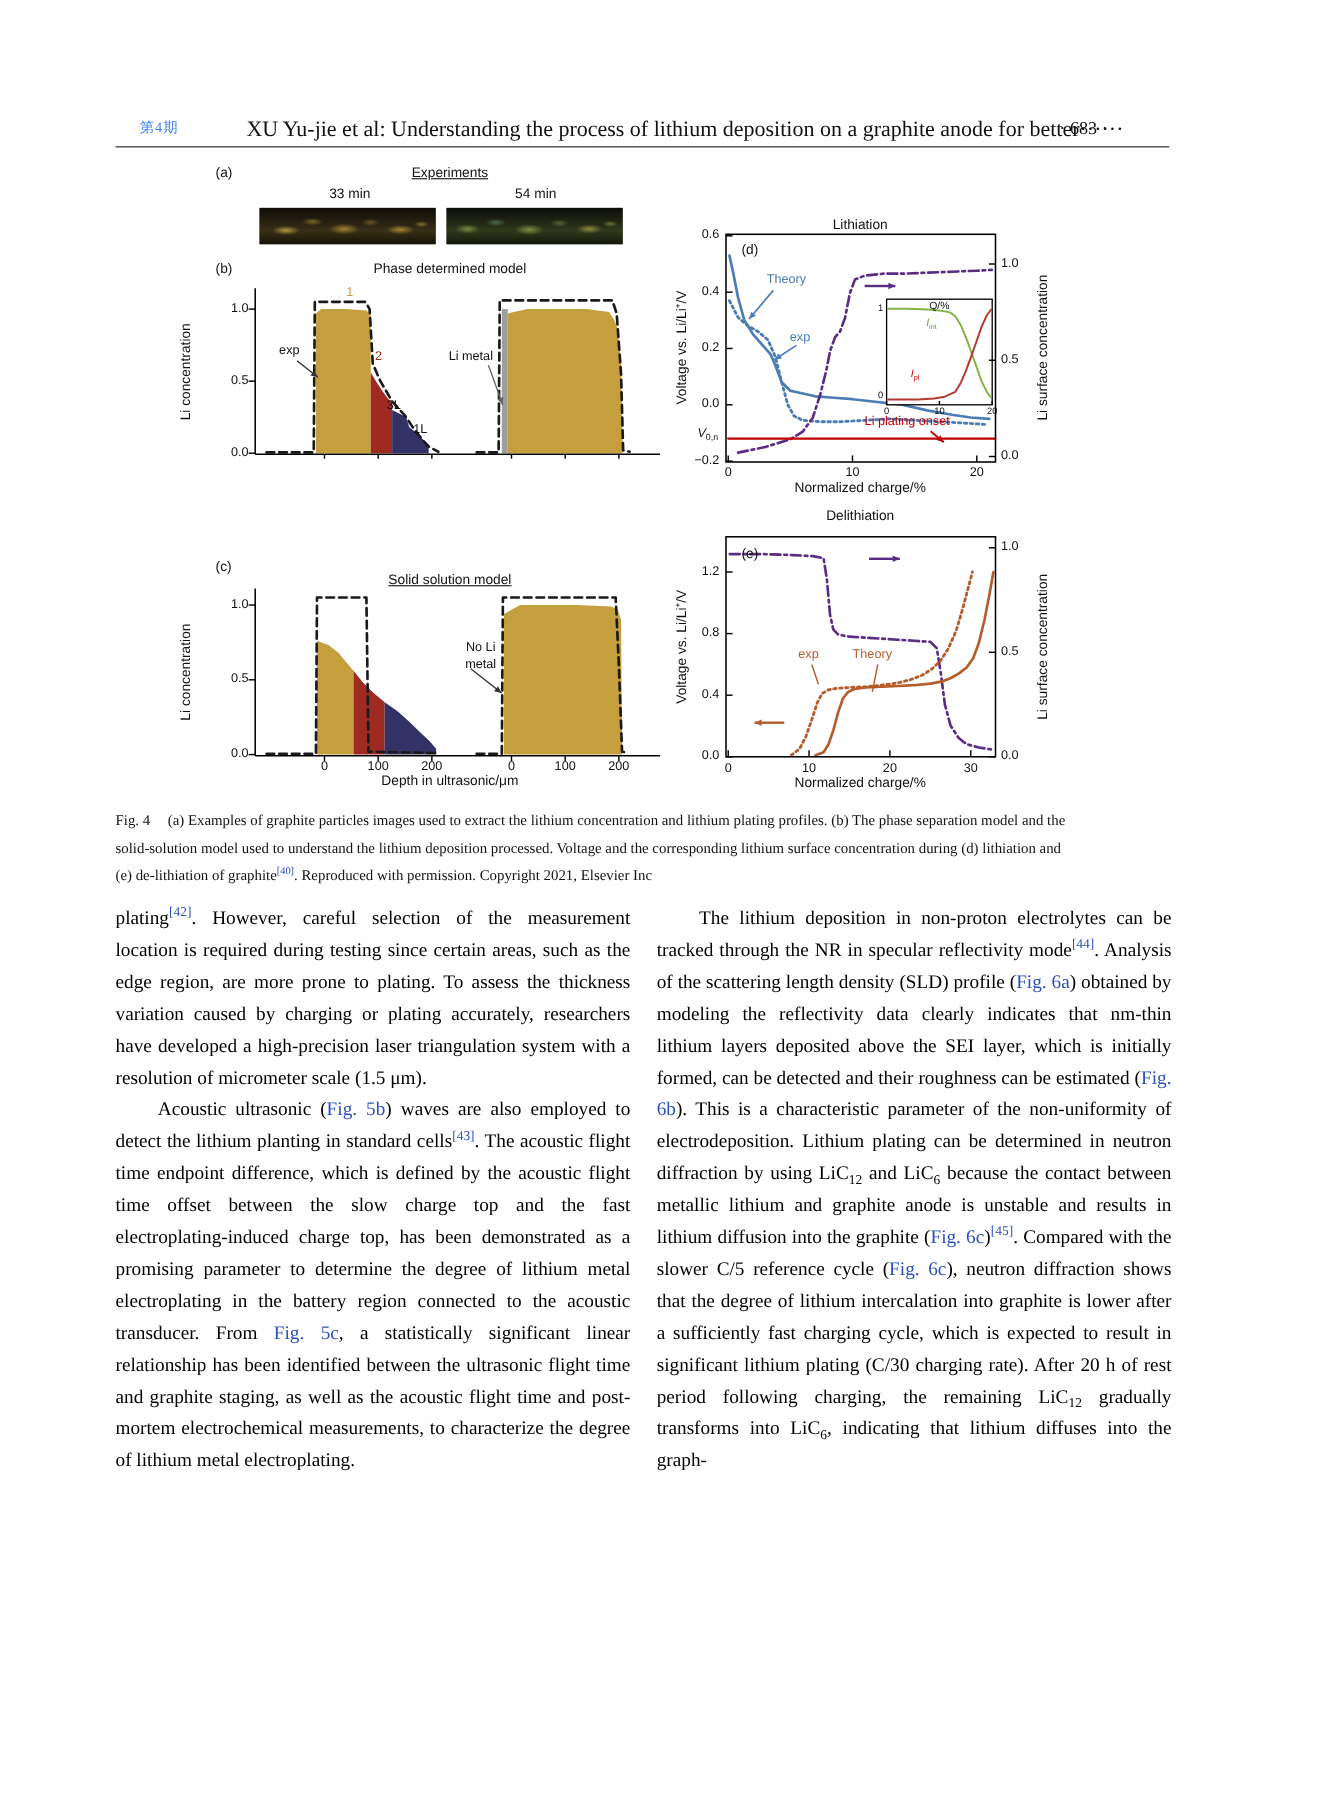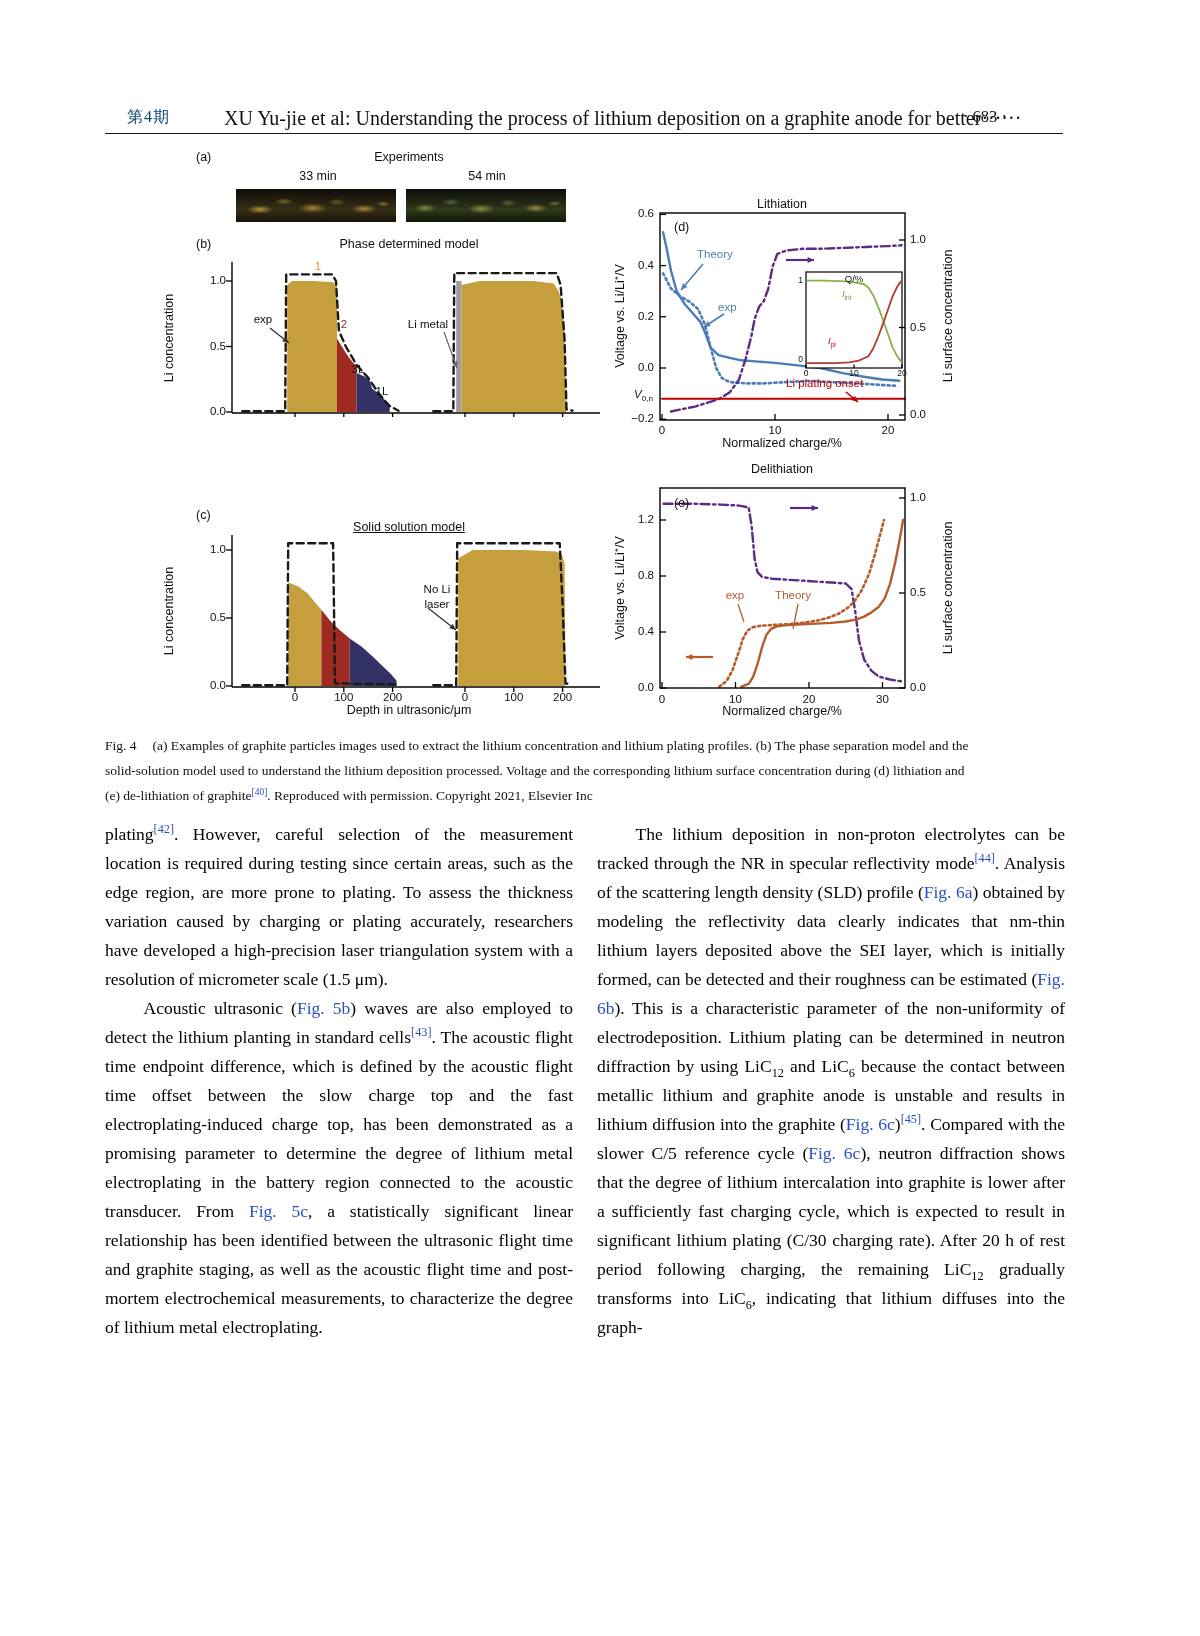--- a/index.html
+++ b/index.html
@@ -2,21 +2,21 @@
 <html><head>
 <meta charset="utf-8">
 <title>Paper page 683</title>
 <style>
   *{margin:0;padding:0;box-sizing:border-box}
   html,body{background:#ffffff}
   body{font-family:"Liberation Serif",serif}
   .page{position:relative;width:1200px;height:1636px;background:#fff;overflow:hidden;margin:0 auto}
 
   
-  .issue{position:absolute;left:127px;top:107px;font-size:16px;color:#0c4a6e;letter-spacing:1px}
+  .issue{position:absolute;left:127px;top:107px;font-size:13px;color:#3b82f6;letter-spacing:1px}
   .running-title{position:absolute;left:224px;top:107px;font-size:20px;color:#111}
   .pageno{position:absolute;left:963px;top:107px;font-size:16.5px;color:#111}
   .header-rule{position:absolute;left:105px;top:133px;width:958px;border-top:1.5px solid #1a1a1a}
 
   
   .fig-wrap{position:absolute;left:0;top:0;width:1200px;height:780px}
   #fig-svg{position:absolute;left:0;top:0}
   #fig-labels{position:absolute;left:0;top:0;width:1200px;height:780px;pointer-events:none}
   .flabel{position:absolute;font-family:"Liberation Sans",sans-serif;color:#111;white-space:nowrap;line-height:1.15}
   .f12{font-size:12.5px}
@@ -211,37 +211,37 @@
         <div class="flabel tickf" style="left: 654px; top: 632px; transform: translate(-100%, -50%);">0.4</div>
         <div class="flabel tickf" style="left: 654px; top: 688px; transform: translate(-100%, -50%);">0.0</div>
         <div class="flabel tickf" style="left: 910px; top: 498px; transform: translate(0px, -50%);">1.0</div>
         <div class="flabel tickf" style="left: 910px; top: 593px; transform: translate(0px, -50%);">0.5</div>
         <div class="flabel tickf" style="left: 910px; top: 688px; transform: translate(0px, -50%);">0.0</div>
         <div class="flabel tickf" style="left: 662px; top: 693px; transform: translate(-50%, 0px);">0</div>
         <div class="flabel tickf" style="left: 735.5px; top: 693px; transform: translate(-50%, 0px);">10</div>
         <div class="flabel tickf" style="left: 809px; top: 693px; transform: translate(-50%, 0px);">20</div>
         <div class="flabel tickf" style="left: 882.5px; top: 693px; transform: translate(-50%, 0px);">30</div>
         <div class="flabel f12" style="left: 196px; top: 150px;">(a)</div>
-        <div class="flabel f12" style="left: 409px; top: 150px; transform: translate(-50%, 0px);">Experiments</div>
+        <div class="flabel f12" style="left: 409px; top: 150px; transform: translate(-50%, 0px); text-decoration: underline;">Experiments</div>
         <div class="flabel f12" style="left: 318px; top: 169px; transform: translate(-50%, 0px);">33 min</div>
         <div class="flabel f12" style="left: 487px; top: 169px; transform: translate(-50%, 0px);">54 min</div>
         <div class="flabel f12" style="left: 196px; top: 237px;">(b)</div>
         <div class="flabel f12" style="left: 409px; top: 237px; transform: translate(-50%, 0px);">Phase determined model</div>
         <div class="flabel f12" style="left: 169px; top: 338px; transform: translate(-50%, -50%) rotate(-90deg);">Li concentration</div>
         <div class="flabel f11" style="left: 263px; top: 313px; transform: translate(-50%, 0px);">exp</div>
         <div class="flabel f11 orange" style="left: 318px; top: 260px; transform: translate(-50%, 0px);">1</div>
         <div class="flabel f11 red2" style="left: 344px; top: 318px; transform: translate(-50%, 0px);">2</div>
         <div class="flabel f11" style="left: 358px; top: 363px; transform: translate(-50%, 0px);">3L</div>
         <div class="flabel f11" style="left: 382px; top: 385px; transform: translate(-50%, 0px);">1L</div>
         <div class="flabel f11" style="left: 428px; top: 318px; transform: translate(-50%, 0px);">Li metal</div>
         <div class="flabel f12" style="left: 196px; top: 508px;">(c)</div>
         <div class="flabel f12" style="left: 409px; top: 520px; transform: translate(-50%, 0px); text-decoration: underline;">Solid solution model</div>
         <div class="flabel f12" style="left: 169px; top: 611px; transform: translate(-50%, -50%) rotate(-90deg);">Li concentration</div>
         <div class="flabel f11 pre" style="left: 437px; top: 582px; transform: translate(-50%, 0px);">No Li
-laser</div>
+metal</div>
         <div class="flabel f12" style="left: 409px; top: 703px; transform: translate(-50%, 0px);">Depth in ultrasonic/μm</div>
         <div class="flabel f12" style="left: 782px; top: 197px; transform: translate(-50%, 0px);">Lithiation</div>
         <div class="flabel f12" style="left: 674px; top: 220px;">(d)</div>
         <div class="flabel f12" style="left: 620px; top: 316px; transform: translate(-50%, -50%) rotate(-90deg);">Voltage vs. Li/Li⁺/V</div>
         <div class="flabel f12" style="left: 948px; top: 316px; transform: translate(-50%, -50%) rotate(-90deg);">Li surface concentration</div>
         <div class="flabel f12" style="left: 782px; top: 436px; transform: translate(-50%, 0px);">Normalized charge/%</div>
         <div class="flabel f11 blue" style="left: 697px; top: 248px;">Theory</div>
         <div class="flabel f11 blue" style="left: 718px; top: 301px;">exp</div>
         <div class="flabel f11 redt" style="left: 786px; top: 377px;">Li plating onset</div>
         <div class="flabel f11" style="left: 634px; top: 388px;"><span class="it">V</span><sub>0,n</sub></div>

